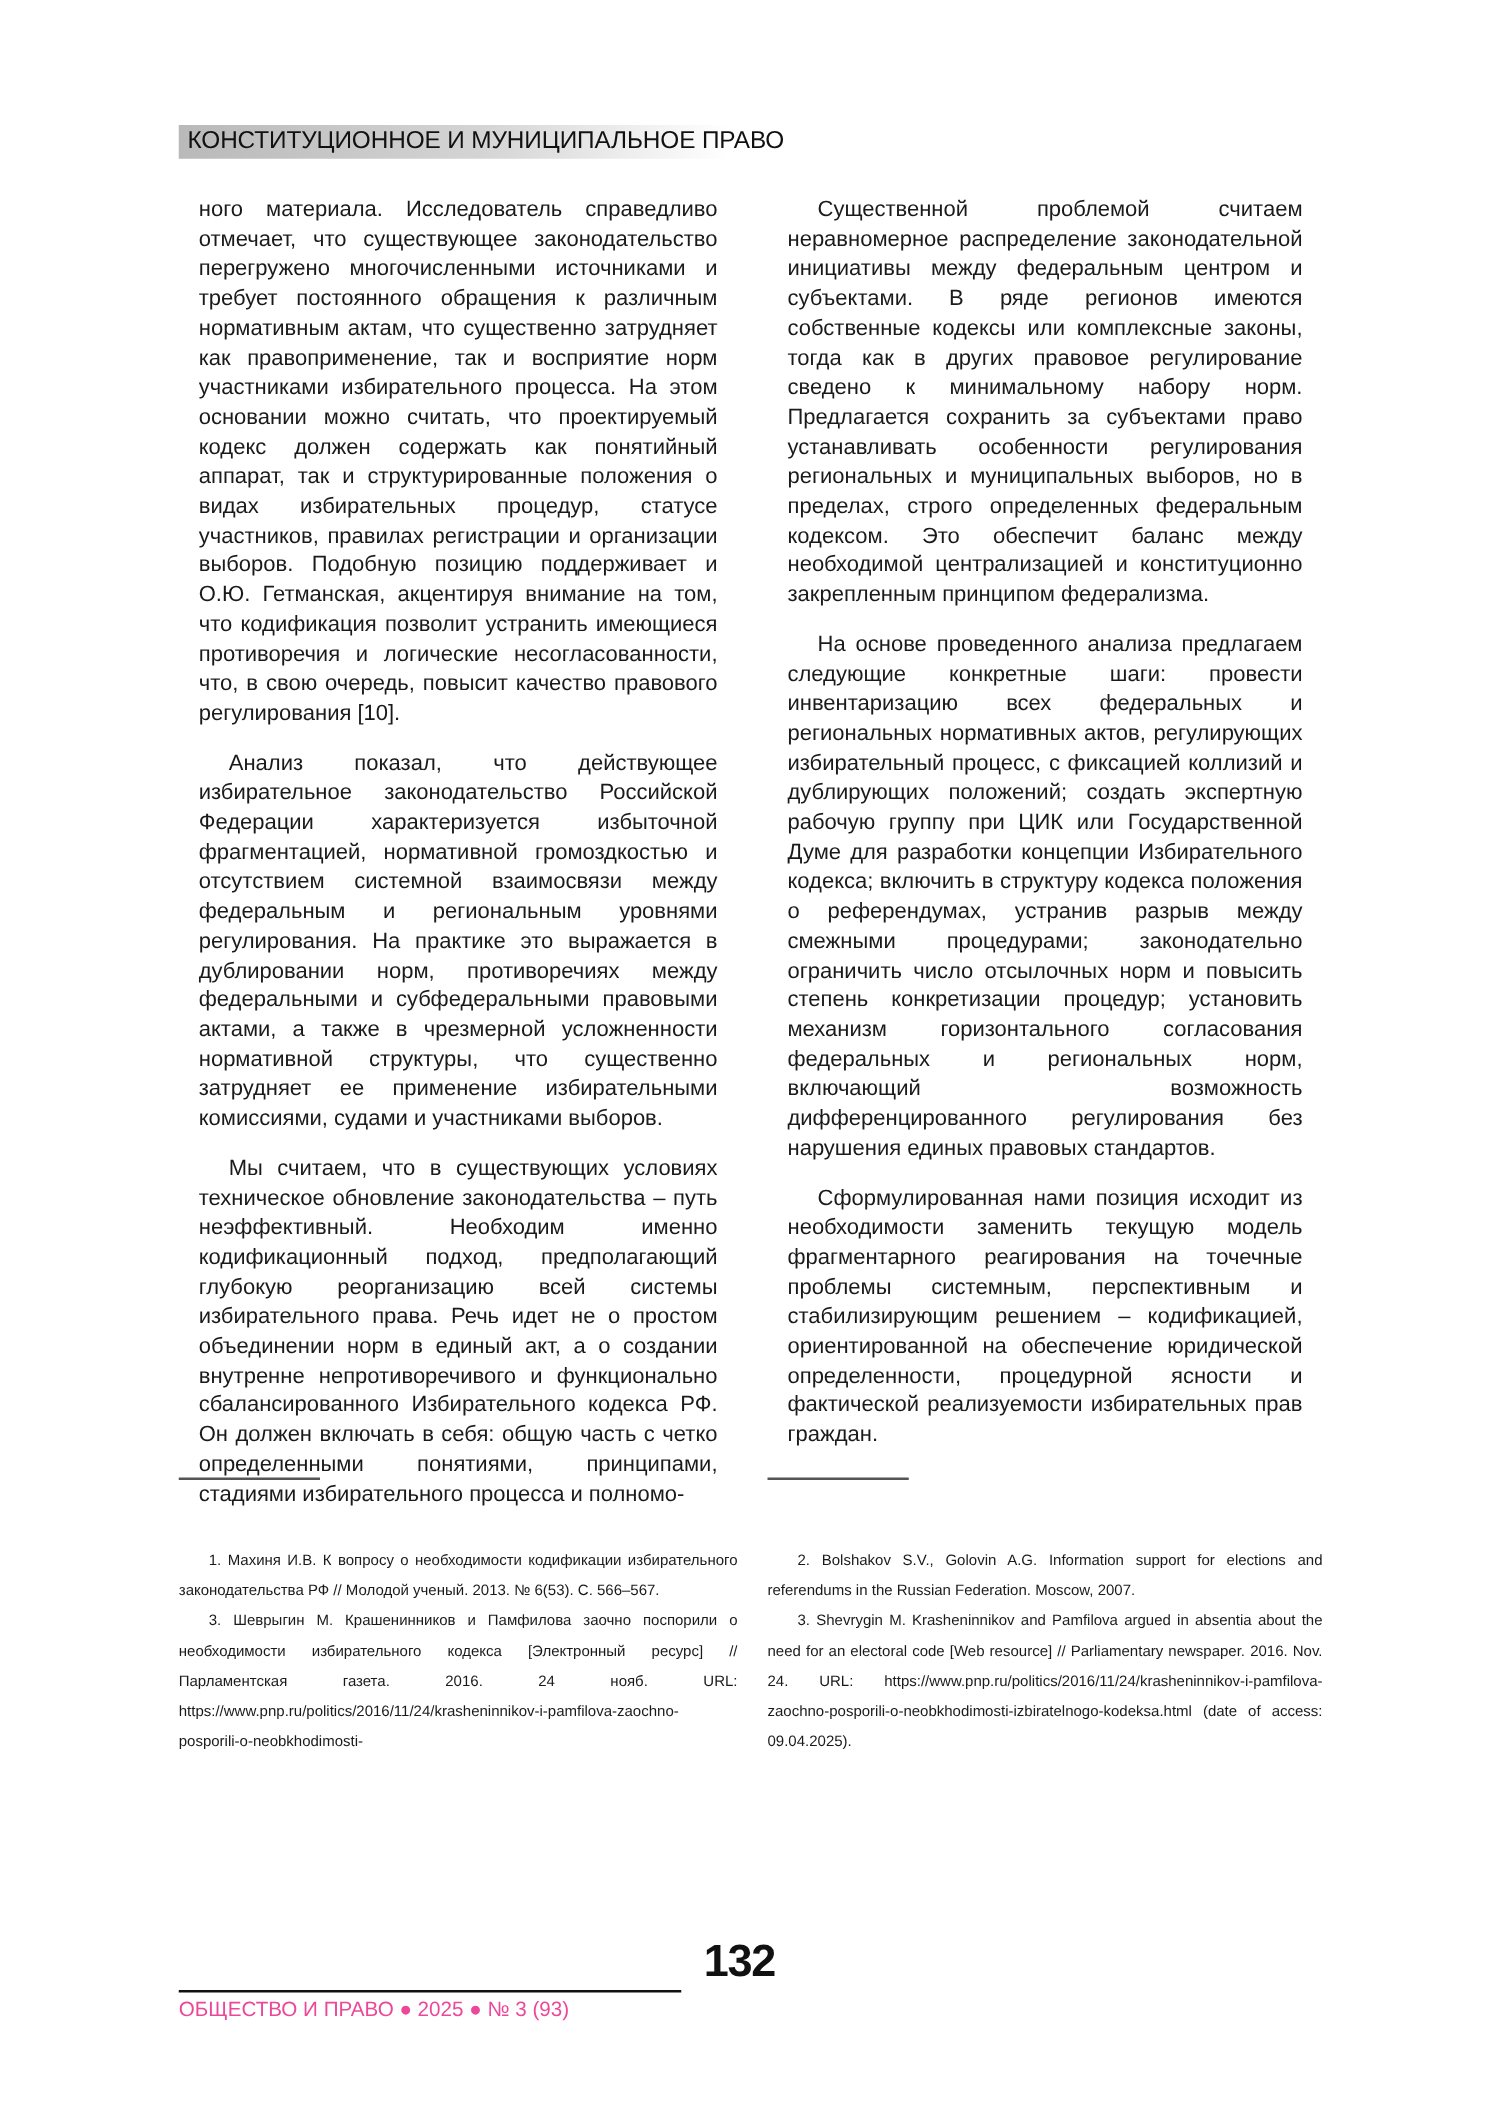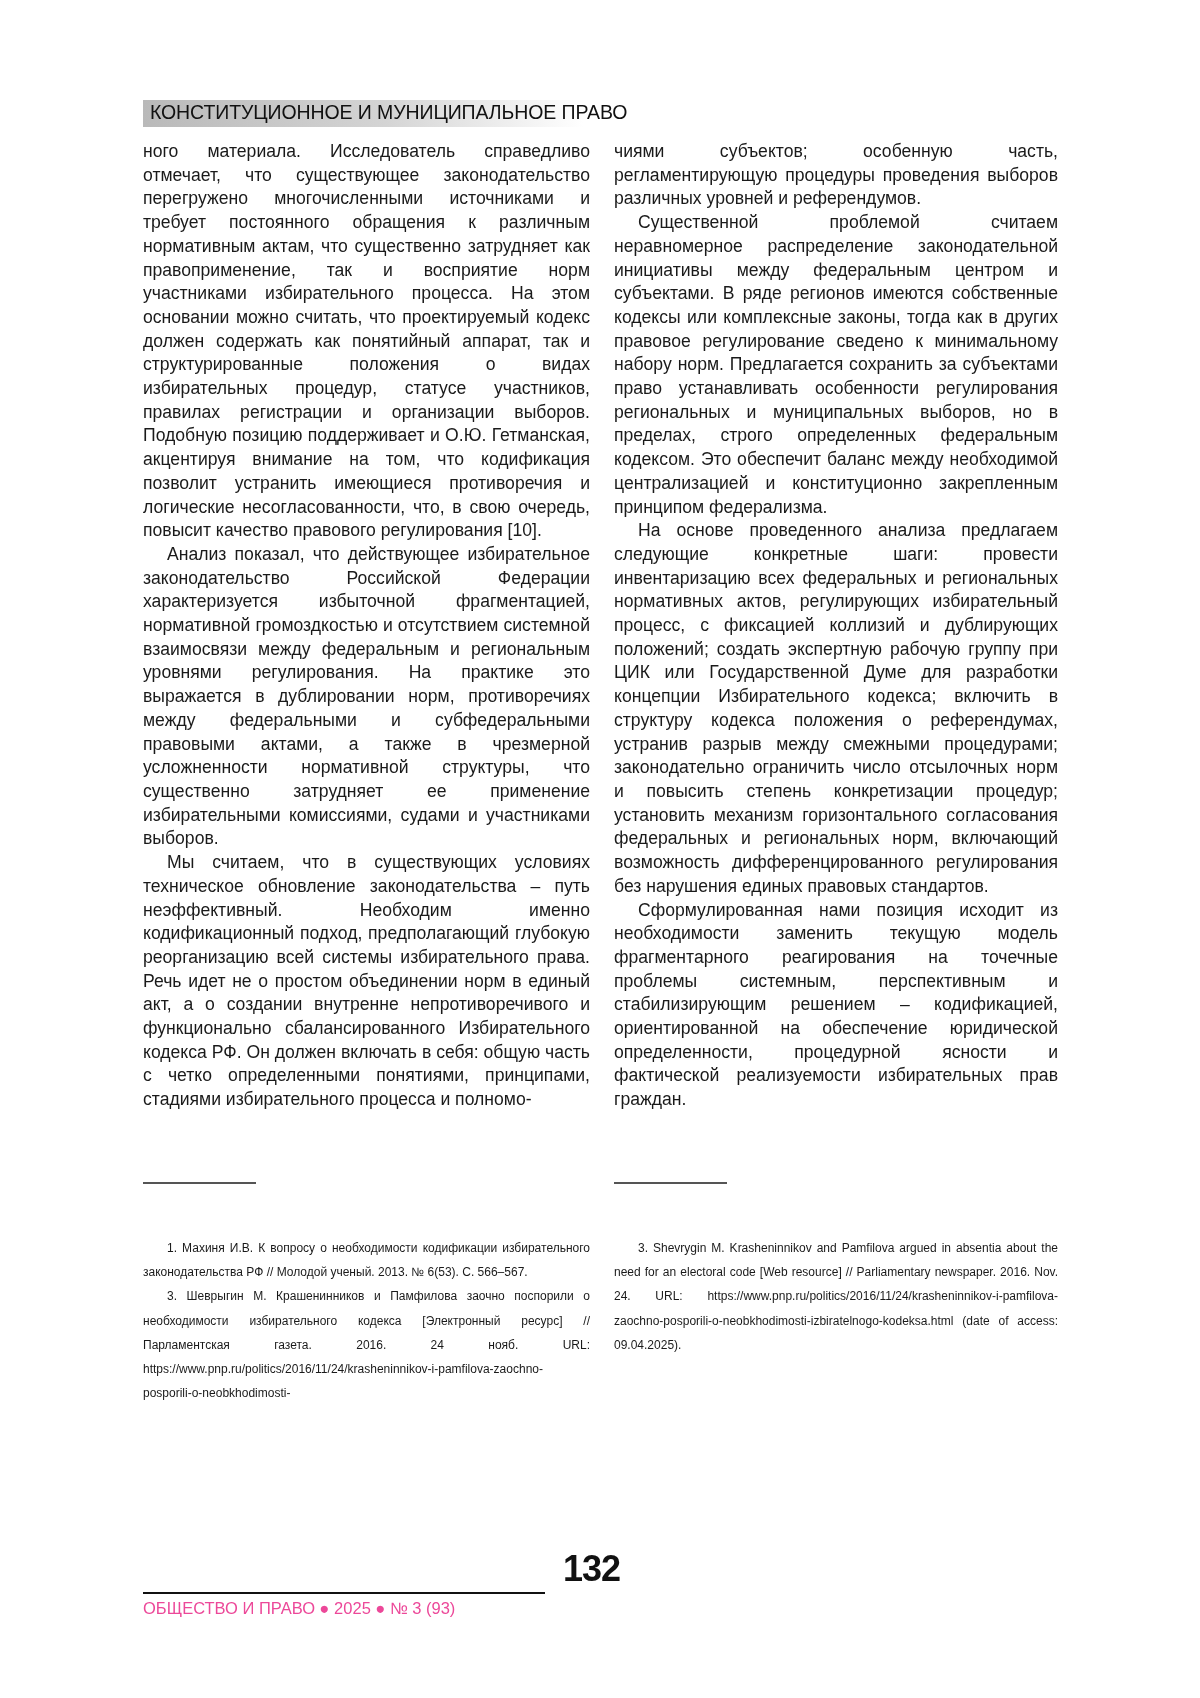--- a/index.html
+++ b/index.html
@@ -12,21 +12,21 @@
   .section-header span {
     position: absolute; left: 7px; top: 1px; font-size: 19.5px; color: #111;
     white-space: nowrap; letter-spacing: -0.1px;
   }
   .col {
     position: absolute; top: 140px; font-size: 17.6px; line-height: 23.7px;
     text-align: justify; hyphens: manual;
   }
   .col.left { left: 143px; width: 447px; }
   .col.right { left: 614px; width: 444px; }
-  .col p { margin: 0; text-indent: 24px; }
+  .col p { margin: 16px; text-indent: 24px; }
   .col p.cont { text-indent: 0; }
   .fn-rule { position: absolute; top: 1182px; width: 113px; height: 0; border-top: 2px solid #555; }
   .fn-rule.left { left: 143px; }
   .fn-rule.right { left: 614px; }
   .notes {
     position: absolute; top: 1236px; font-size: 12px; line-height: 24.2px;
     text-align: justify;
   }
   .notes.left { left: 143px; width: 447px; }
   .notes.right { left: 614px; width: 444px; }
@@ -42,33 +42,33 @@
   <span>КОНСТИТУЦИОННОЕ И МУНИЦИПАЛЬНОЕ ПРАВО</span>
 </div>
 
 <div class="col left">
   <p class="cont">ного материала. Исследователь справедливо отмечает, что существующее законодательство перегружено многочисленными источниками и требует постоянного обращения к различным нормативным актам, что существенно затрудняет как правоприменение, так и восприятие норм участниками избирательного процесса. На этом основании можно считать, что проектируемый кодекс должен содержать как понятийный аппарат, так и структурированные положения о видах избирательных процедур, статусе участников, правилах регистрации и организации выборов. Подобную позицию поддерживает и О.Ю. Гетманская, акцентируя внимание на том, что кодификация позволит устранить имеющиеся противоречия и логические несогласованности, что, в свою очередь, повысит качество правового регулирования [10].</p>
   <p>Анализ показал, что действующее избирательное законодательство Российской Федерации характеризуется избыточной фрагментацией, нормативной громоздкостью и отсутствием системной взаимосвязи между федеральным и региональным уровнями регулирования. На практике это выражается в дублировании норм, противоречиях между федеральными и субфедеральными правовыми актами, а также в чрезмерной усложненности нормативной структуры, что существенно затрудняет ее применение избирательными комиссиями, судами и участниками выборов.</p>
   <p>Мы считаем, что в существующих условиях техническое обновление законодательства – путь неэффективный. Необходим именно кодификационный подход, предполагающий глубокую реорганизацию всей системы избирательного права. Речь идет не о простом объединении норм в единый акт, а о создании внутренне непротиворечивого и функционально сбалансированного Избирательного кодекса РФ. Он должен включать в себя: общую часть с четко определенными понятиями, принципами, стадиями избирательного процесса и полномо-</p>
 </div>
 
 <div class="col right">
-  <p class="cont">чиями субъектов; особенную часть, регламентирующую процедуры проведения выборов различных уровней и референдумов.</p>
   <p>Существенной проблемой считаем неравномерное распределение законодательной инициативы между федеральным центром и субъектами. В ряде регионов имеются собственные кодексы или комплексные законы, тогда как в других правовое регулирование сведено к минимальному набору норм. Предлагается сохранить за субъектами право устанавливать особенности регулирования региональных и муниципальных выборов, но в пределах, строго определенных федеральным кодексом. Это обеспечит баланс между необходимой централизацией и конституционно закрепленным принципом федерализма.</p>
   <p>На основе проведенного анализа предлагаем следующие конкретные шаги: провести инвентаризацию всех федеральных и региональных нормативных актов, регулирующих избирательный процесс, с фиксацией коллизий и дублирующих положений; создать экспертную рабочую группу при ЦИК или Государственной Думе для разработки концепции Избирательного кодекса; включить в структуру кодекса положения о референдумах, устранив разрыв между смежными процедурами; законодательно ограничить число отсылочных норм и повысить степень конкретизации процедур; установить механизм горизонтального согласования федеральных и региональных норм, включающий возможность дифференцированного регулирования без нарушения единых правовых стандартов.</p>
   <p>Сформулированная нами позиция исходит из необходимости заменить текущую модель фрагментарного реагирования на точечные проблемы системным, перспективным и стабилизирующим решением – кодификацией, ориентированной на обеспечение юридической определенности, процедурной ясности и фактической реализуемости избирательных прав граждан.</p>
 </div>
 
 <div class="fn-rule left"></div>
 <div class="fn-rule right"></div>
 
 <div class="notes left">
   <p>1. Махиня И.В. К вопросу о необходимости кодификации избирательного законодательства РФ // Молодой ученый. 2013. № 6(53). С. 566–567.</p>
   <p>3. Шеврыгин М. Крашенинников и Памфилова заочно поспорили о необходимости избирательного кодекса [Электронный ресурс] // Парламентская газета. 2016. 24 нояб. URL: https://www.pnp.ru/politics/2016/11/24/krasheninnikov-i-pamfilova-zaochno-posporili-o-neobkhodimosti-</p>
 </div>
 
 <div class="notes right">
+  <p>2. Bolshakov S.V., Golovin A.G. Information support for elections and referendums in the Russian Federation. Moscow, 2007.</p>
   <p>3. Shevrygin M. Krasheninnikov and Pamfilova argued in absentia about the need for an electoral code [Web resource] // Parliamentary newspaper. 2016. Nov. 24. URL: https://www.pnp.ru/politics/2016/11/24/krasheninnikov-i-pamfilova-zaochno-posporili-o-neobkhodimosti-izbiratelnogo-kodeksa.html (date of access: 09.04.2025).</p>
 </div>
 
 <div class="footer-rule"></div>
 <div class="footer-journal">ОБЩЕСТВО И ПРАВО ● 2025 ● № 3 (93)</div>
 <div class="page-number">132</div>
 
 </body></html>

